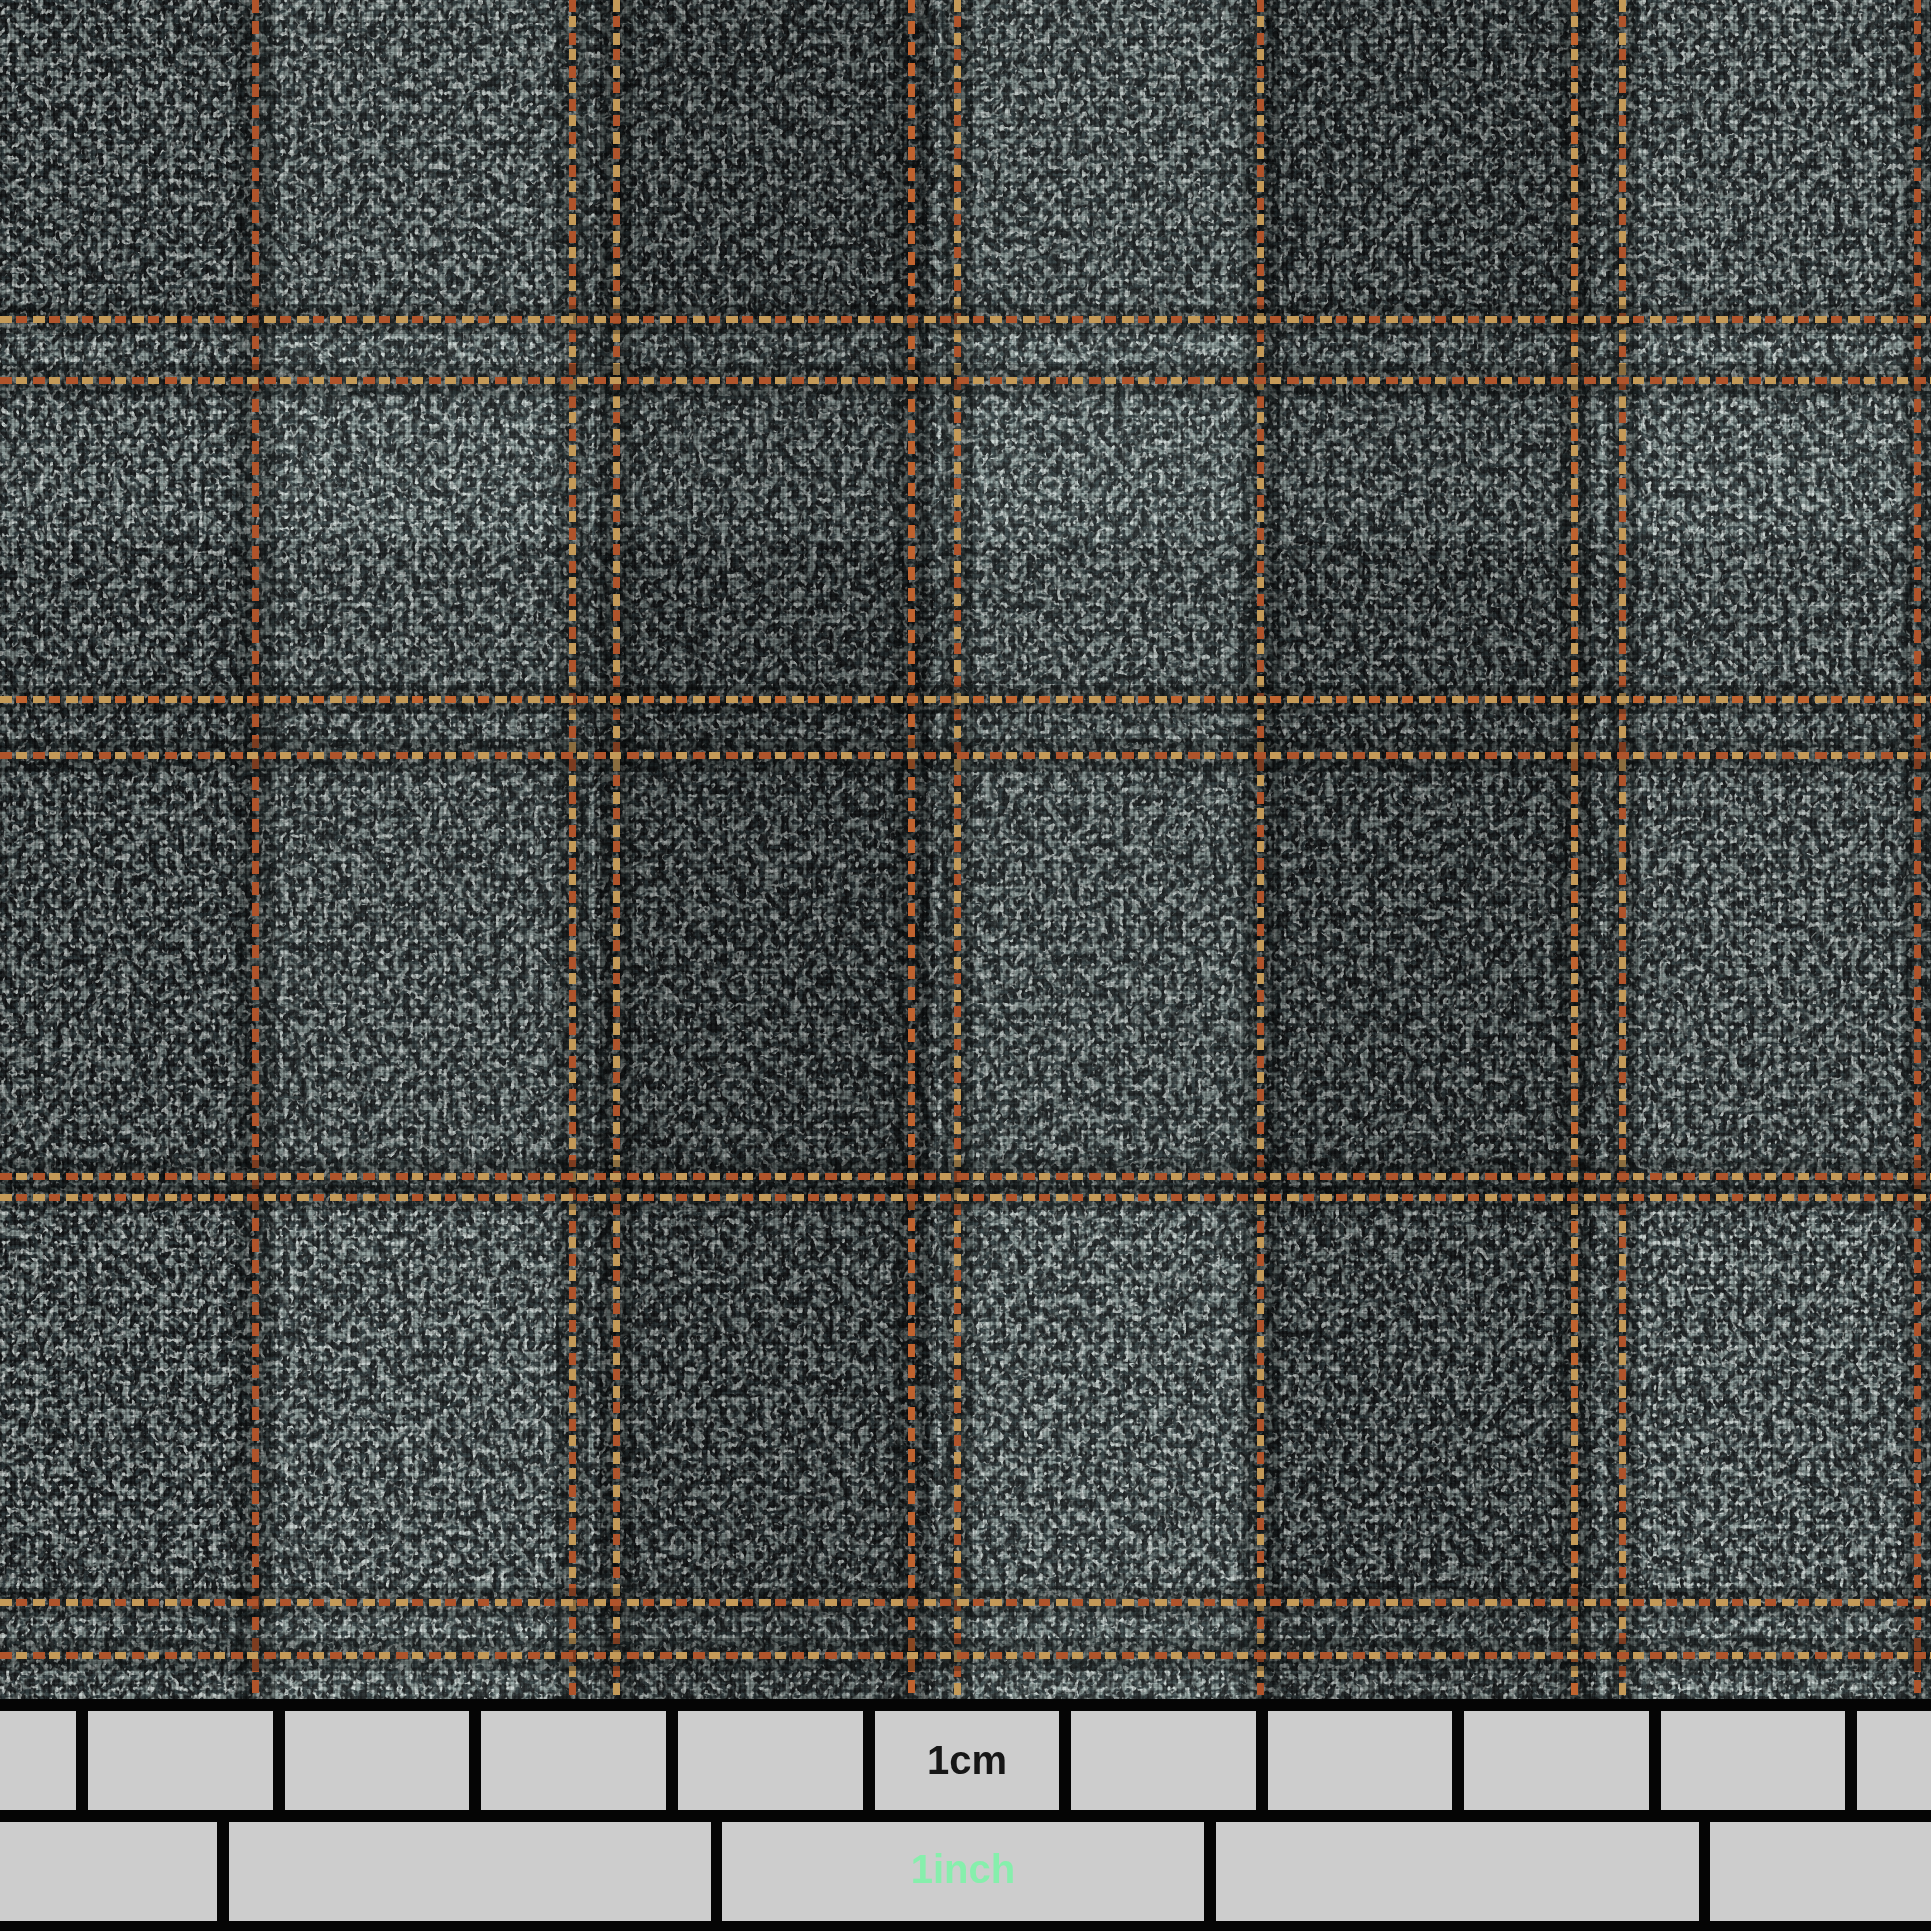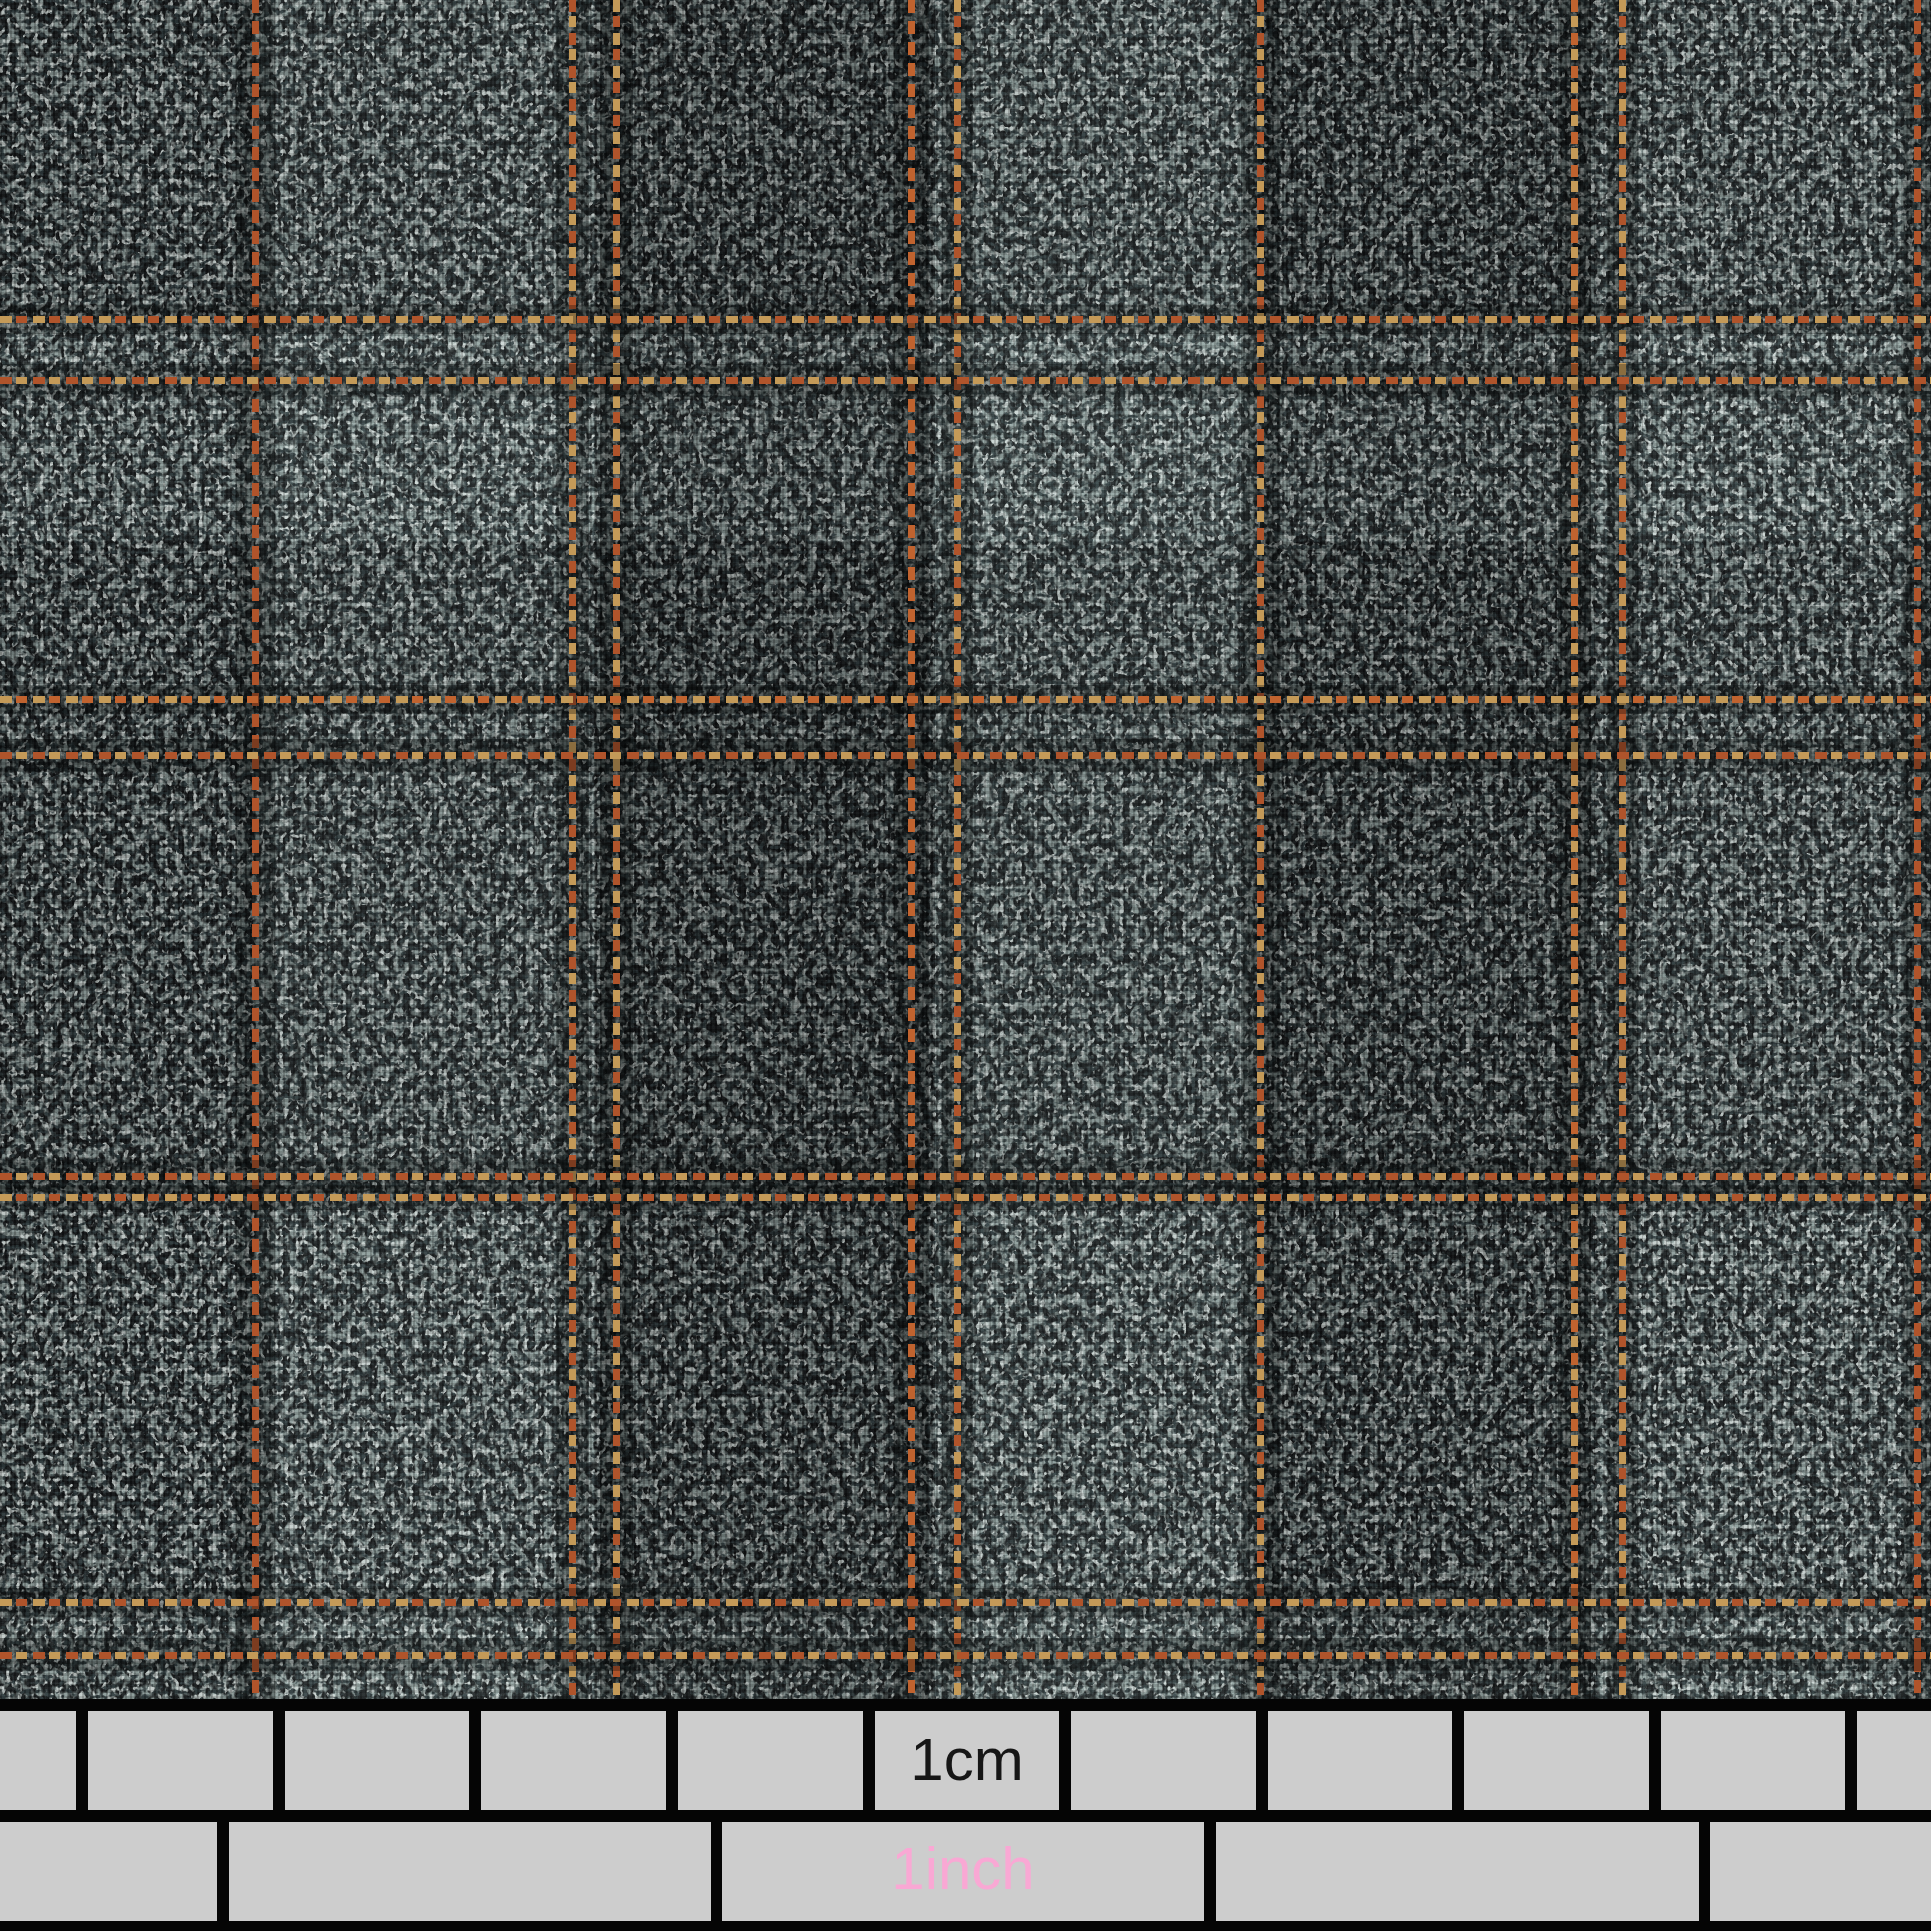--- a/index.html
+++ b/index.html
@@ -5,21 +5,21 @@
   html,body{margin:0;padding:0;background:#000;}
   #stage{position:relative;width:1931px;height:1931px;overflow:hidden;background:#17191b;
          font-family:"Liberation Sans",sans-serif;}
   .layer{position:absolute;left:0;top:0;width:1931px;height:1931px;}
   #weave{background-image:
       repeating-linear-gradient(90deg, rgba(0,0,0,0.20) 0 1.9px, rgba(154,170,166,0.05) 1.9px 4.8px),
       repeating-linear-gradient(0deg,  rgba(0,0,0,0.16) 0 2.9px, rgba(154,170,166,0.04) 2.9px 5.8px);}
   .vband,.hband,.vstripe,.hstripe,.cell{position:absolute;}
   #scalebar{position:absolute;left:0;top:1699px;width:1931px;height:232px;}
   .rlabel{position:absolute;display:flex;align-items:center;justify-content:center;
-          font-size:60px;font-weight:normal;color:#161616;z-index:5;line-height:1;}
+          font-size:40px;font-weight:bold;color:#161616;z-index:5;line-height:1;}
 </style>
 </head>
 <body>
 
 <div id="stage">
 
   <svg class="layer" width="1931" height="1931" viewBox="0 0 2000 2000" xmlns="http://www.w3.org/2000/svg">
     <defs>
       <filter id="fMid" x="0" y="0" width="100%" height="100%">
         <feTurbulence type="fractalNoise" baseFrequency="0.11 0.085" numOctaves="2" seed="29" stitchTiles="stitch"></feTurbulence>
@@ -75,21 +75,21 @@
       <div class="hband" style="left: 0px; top: 1185px; width: 1931px; height: 25px; background: rgba(4, 7, 8, 0.3);"></div>
       <div class="hstripe" style="left: 0px; top: 1194px; width: 1931px; height: 6.8px; background-image: repeating-linear-gradient(90deg, rgb(196, 154, 88) 0px, rgb(196, 154, 88) 11.6px, transparent 11.6px, transparent 16.4px, rgb(176, 84, 43) 16.4px, rgb(176, 84, 43) 27px, transparent 27px, transparent 33px);"></div>
       <div class="hband" style="left: 0px; top: 1588px; width: 1931px; height: 29px; background: rgba(4, 7, 8, 0.3);"></div>
       <div class="hstripe" style="left: 0px; top: 1599px; width: 1931px; height: 6.8px; background-image: repeating-linear-gradient(90deg, rgb(196, 154, 88) 0px, rgb(196, 154, 88) 11.6px, transparent 11.6px, transparent 16.4px, rgb(176, 84, 43) 16.4px, rgb(176, 84, 43) 27px, transparent 27px, transparent 33px);"></div>
       <div class="hband" style="left: 0px; top: 1638px; width: 1931px; height: 33px; background: rgba(4, 7, 8, 0.3);"></div>
       <div class="hstripe" style="left: 0px; top: 1652px; width: 1931px; height: 6.8px; background-image: repeating-linear-gradient(90deg, rgb(176, 84, 43) 0px, rgb(176, 84, 43) 11.6px, transparent 11.6px, transparent 16.4px, rgb(196, 154, 88) 16.4px, rgb(196, 154, 88) 27px, transparent 27px, transparent 33px);"></div>
     </div>
 
   <div id="scalebar" style="top: 1699px; background: rgb(5, 5, 5);">
     <div class="rlabel" id="cmLabel" style="left: 875px; top: 11.6px; width: 184px; height: 99px; color: rgb(22, 22, 22);">1cm</div>
-    <div class="rlabel" id="inchLabel" style="left: 722px; top: 123px; width: 482px; height: 94px; color: #f9a8d4;">1inch</div>
+    <div class="rlabel" id="inchLabel" style="left: 722px; top: 123px; width: 482px; height: 94px; color: #86efac;">1inch</div>
   <div class="cell" style="left: 0px; top: 11.6px; width: 76px; height: 99px; background: rgba(255, 255, 255, 0.8);"></div>
       <div class="cell" style="left: 88px; top: 11.6px; width: 185px; height: 99px; background: rgba(255, 255, 255, 0.8);"></div>
       <div class="cell" style="left: 285px; top: 11.6px; width: 184px; height: 99px; background: rgba(255, 255, 255, 0.8);"></div>
       <div class="cell" style="left: 481px; top: 11.6px; width: 185px; height: 99px; background: rgba(255, 255, 255, 0.8);"></div>
       <div class="cell" style="left: 678px; top: 11.6px; width: 185px; height: 99px; background: rgba(255, 255, 255, 0.8);"></div>
       <div class="cell" style="left: 875px; top: 11.6px; width: 184px; height: 99px; background: rgba(255, 255, 255, 0.8);"></div>
       <div class="cell" style="left: 1071px; top: 11.6px; width: 185px; height: 99px; background: rgba(255, 255, 255, 0.8);"></div>
       <div class="cell" style="left: 1268px; top: 11.6px; width: 184px; height: 99px; background: rgba(255, 255, 255, 0.8);"></div>
       <div class="cell" style="left: 1464px; top: 11.6px; width: 185px; height: 99px; background: rgba(255, 255, 255, 0.8);"></div>
       <div class="cell" style="left: 1661px; top: 11.6px; width: 184px; height: 99px; background: rgba(255, 255, 255, 0.8);"></div>

